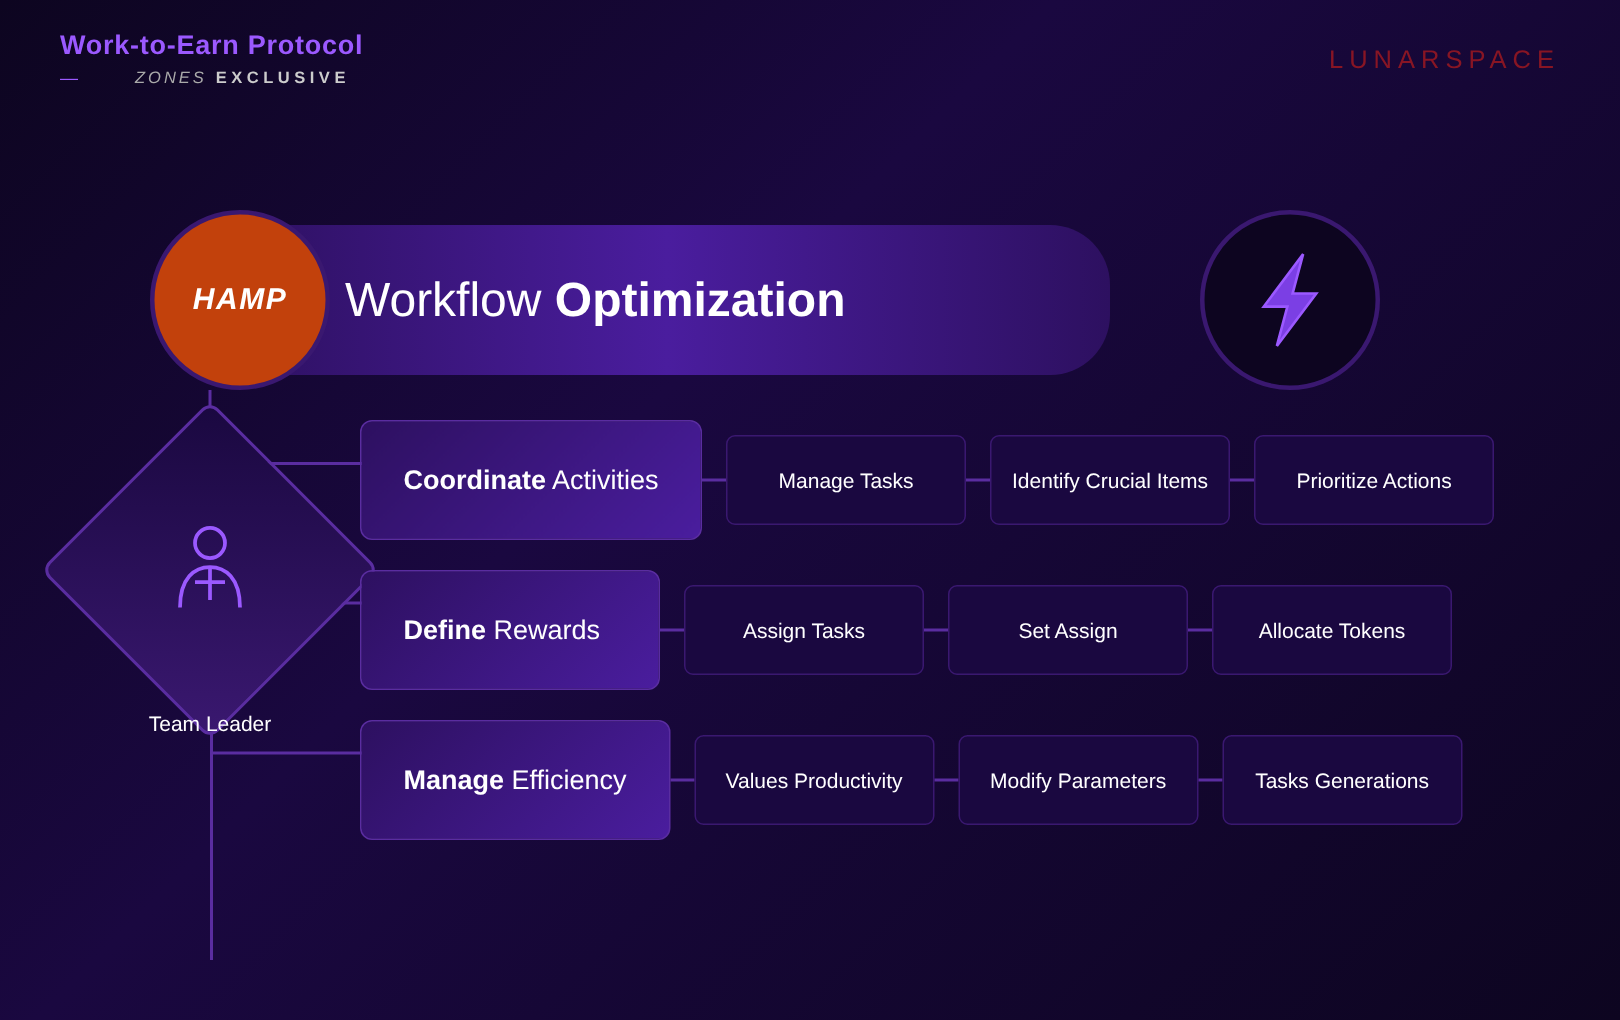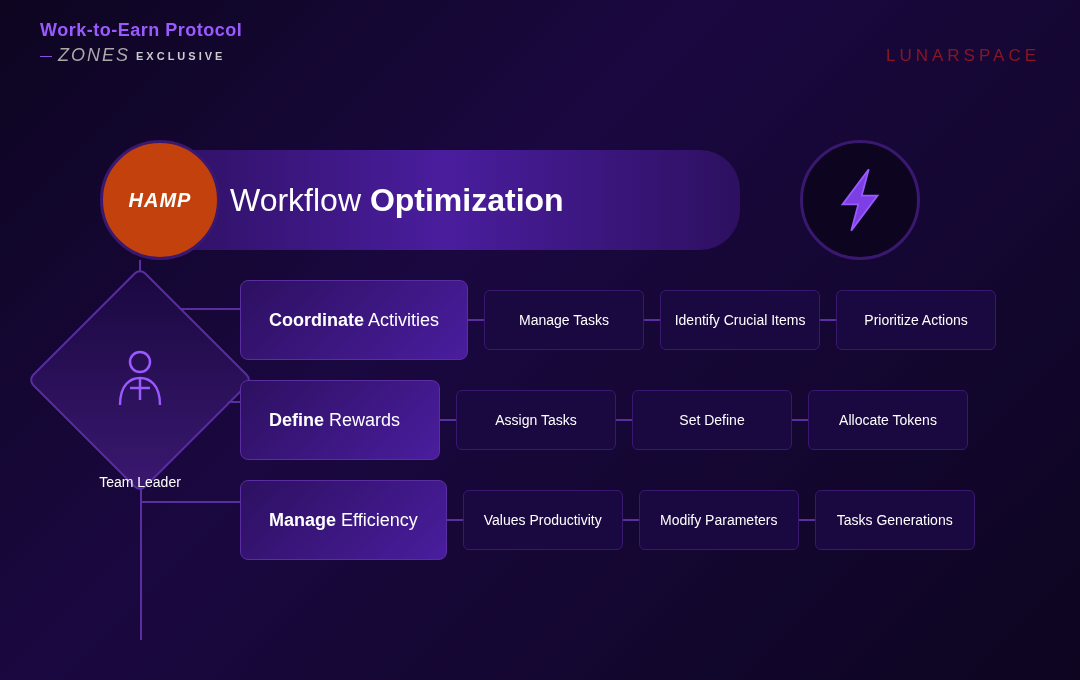--- a/index.html
+++ b/index.html
@@ -15,21 +15,21 @@
 
     
     .header {
       position: absolute;
       top: 0;
       left: 0;
       right: 0;
       padding: 20px 40px;
       display: flex;
       justify-content: space-between;
-      align-items: flex-end;
+      align-items: center;
     }
 
     .header-left .title {
       color: #9b59ff;
       font-size: 18px;
       font-weight: 700;
       letter-spacing: 0.5px;
     }
 
     .header-left .subtitle {
@@ -39,23 +39,24 @@
       gap: 6px;
     }
 
     .zones-arrow {
       color: #9b59ff;
       font-size: 12px;
     }
 
     .zones-text {
       color: #aaa;
-      font-size: 18px;
+      font-size: 11px;
       font-style: italic;
       letter-spacing: 2px;
+      margin-left: 32px;
     }
 
     .exclusive-text {
       color: #ccc;
       font-size: 11px;
       letter-spacing: 3px;
       font-weight: 600;
     }
 
     .header-right .brand {
@@ -364,21 +365,21 @@
 
     <div class="action-row">
       <div class="main-action">
         <span class="action-text">
           <span class="bold">Define</span><span class="normal"> Rewards</span>
         </span>
       </div>
       <div class="row-connector"></div>
       <div class="sub-action">Assign Tasks</div>
       <div class="row-connector"></div>
-      <div class="sub-action">Set Define</div>
+      <div class="sub-action">Set Assign</div>
       <div class="row-connector"></div>
       <div class="sub-action">Allocate Tokens</div>
     </div>
 
     <div class="action-row">
       <div class="main-action">
         <span class="action-text">
           <span class="bold">Manage</span><span class="normal"> Efficiency</span>
         </span>
       </div>

